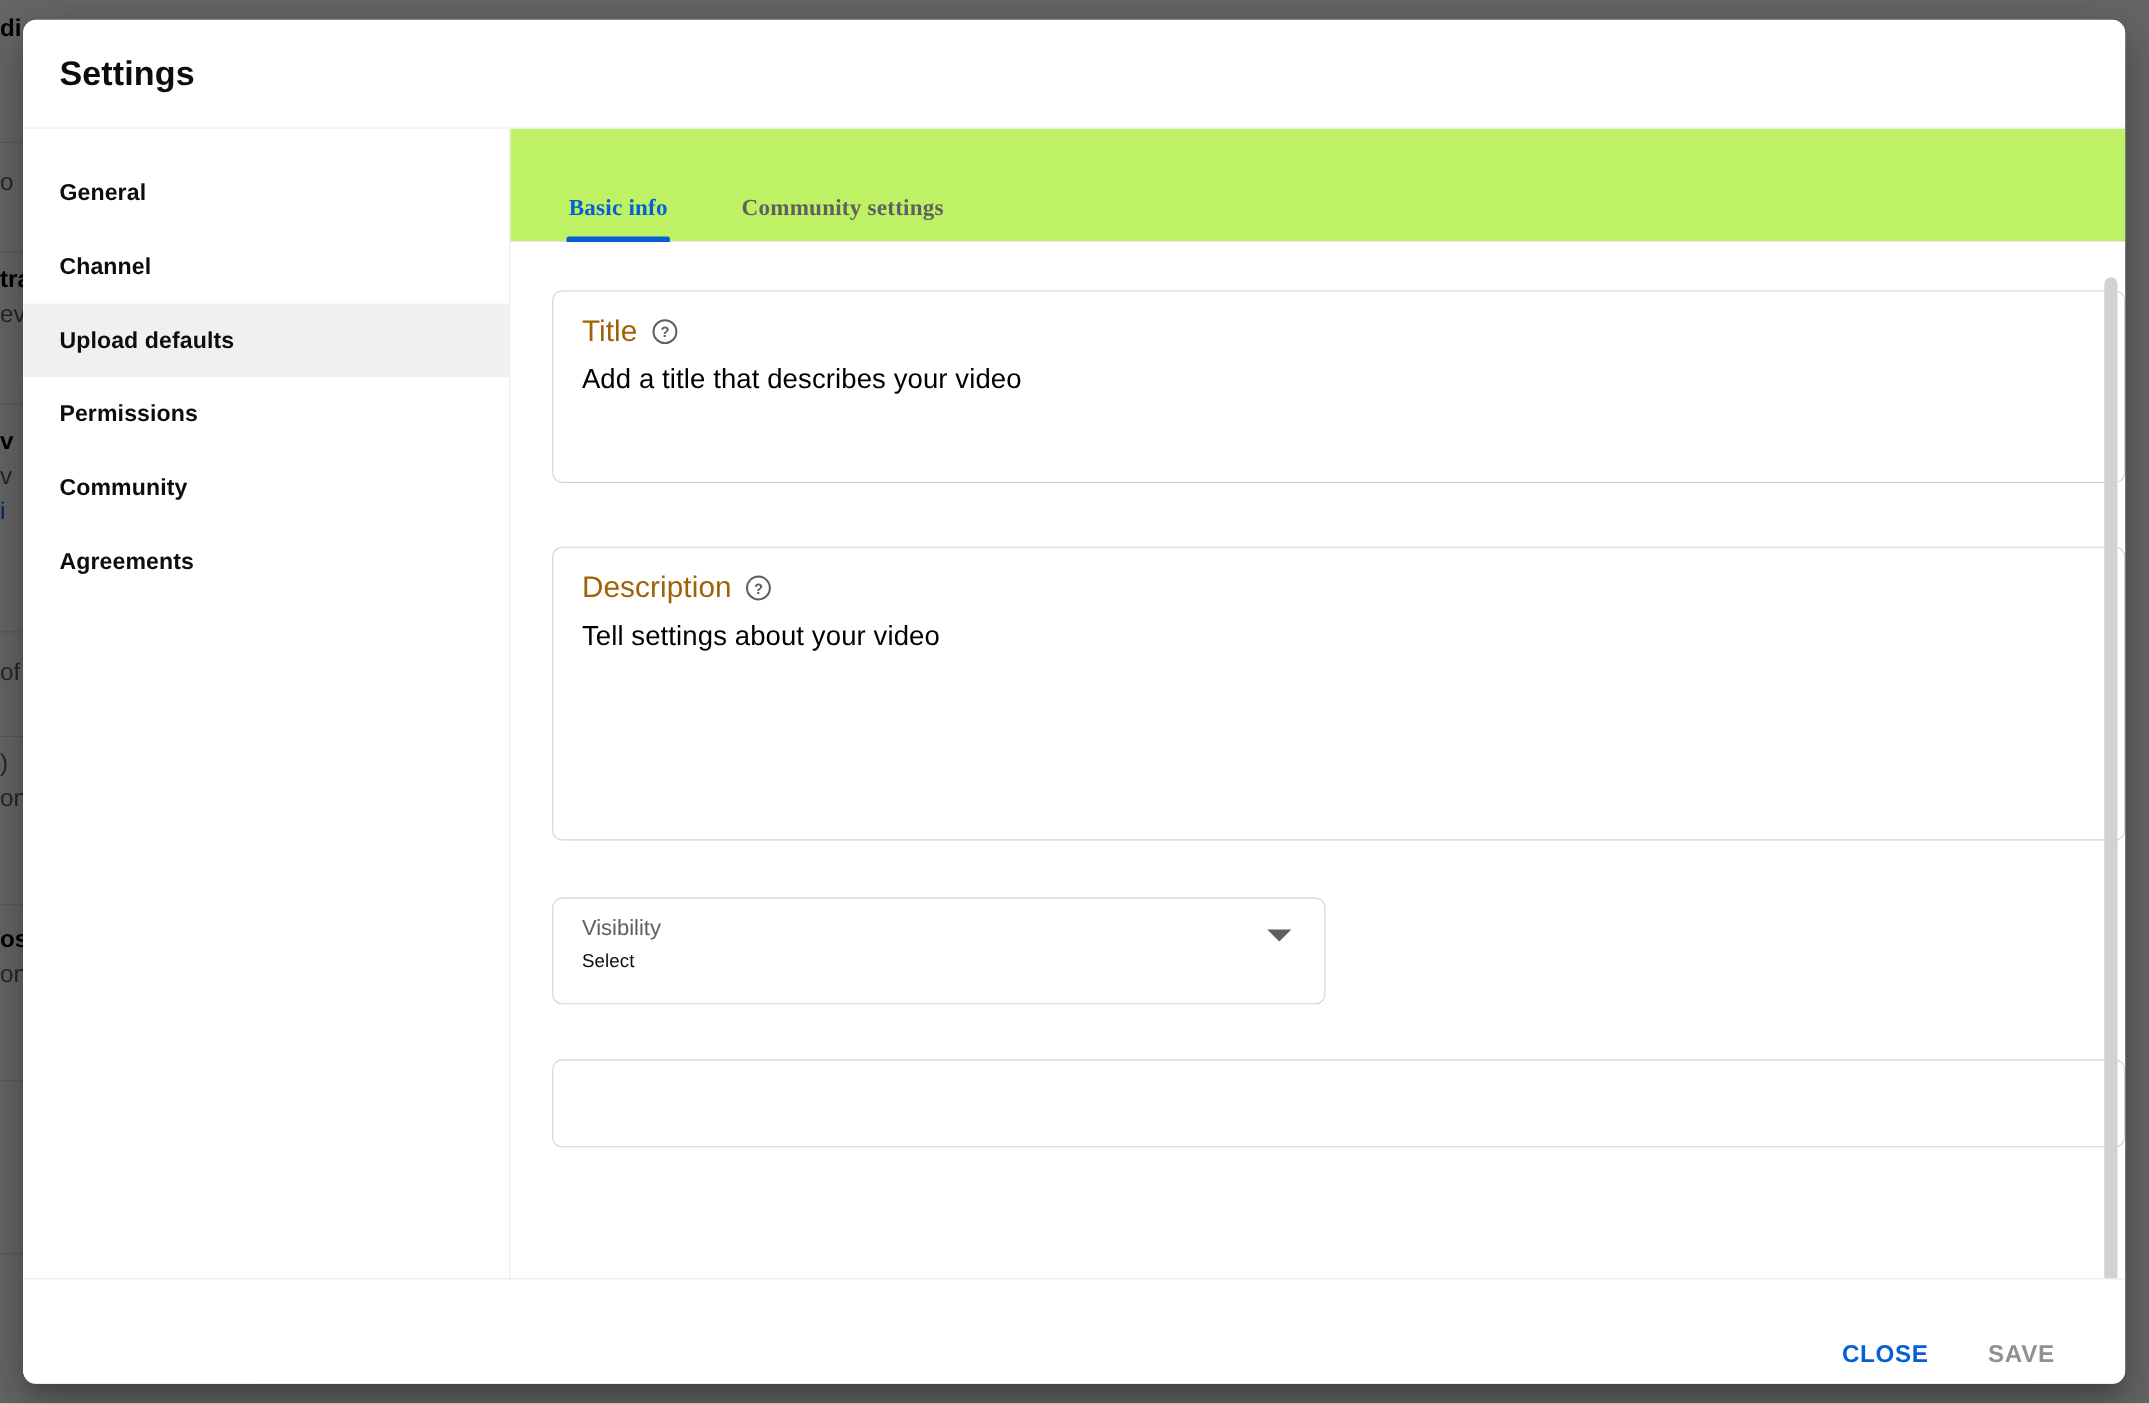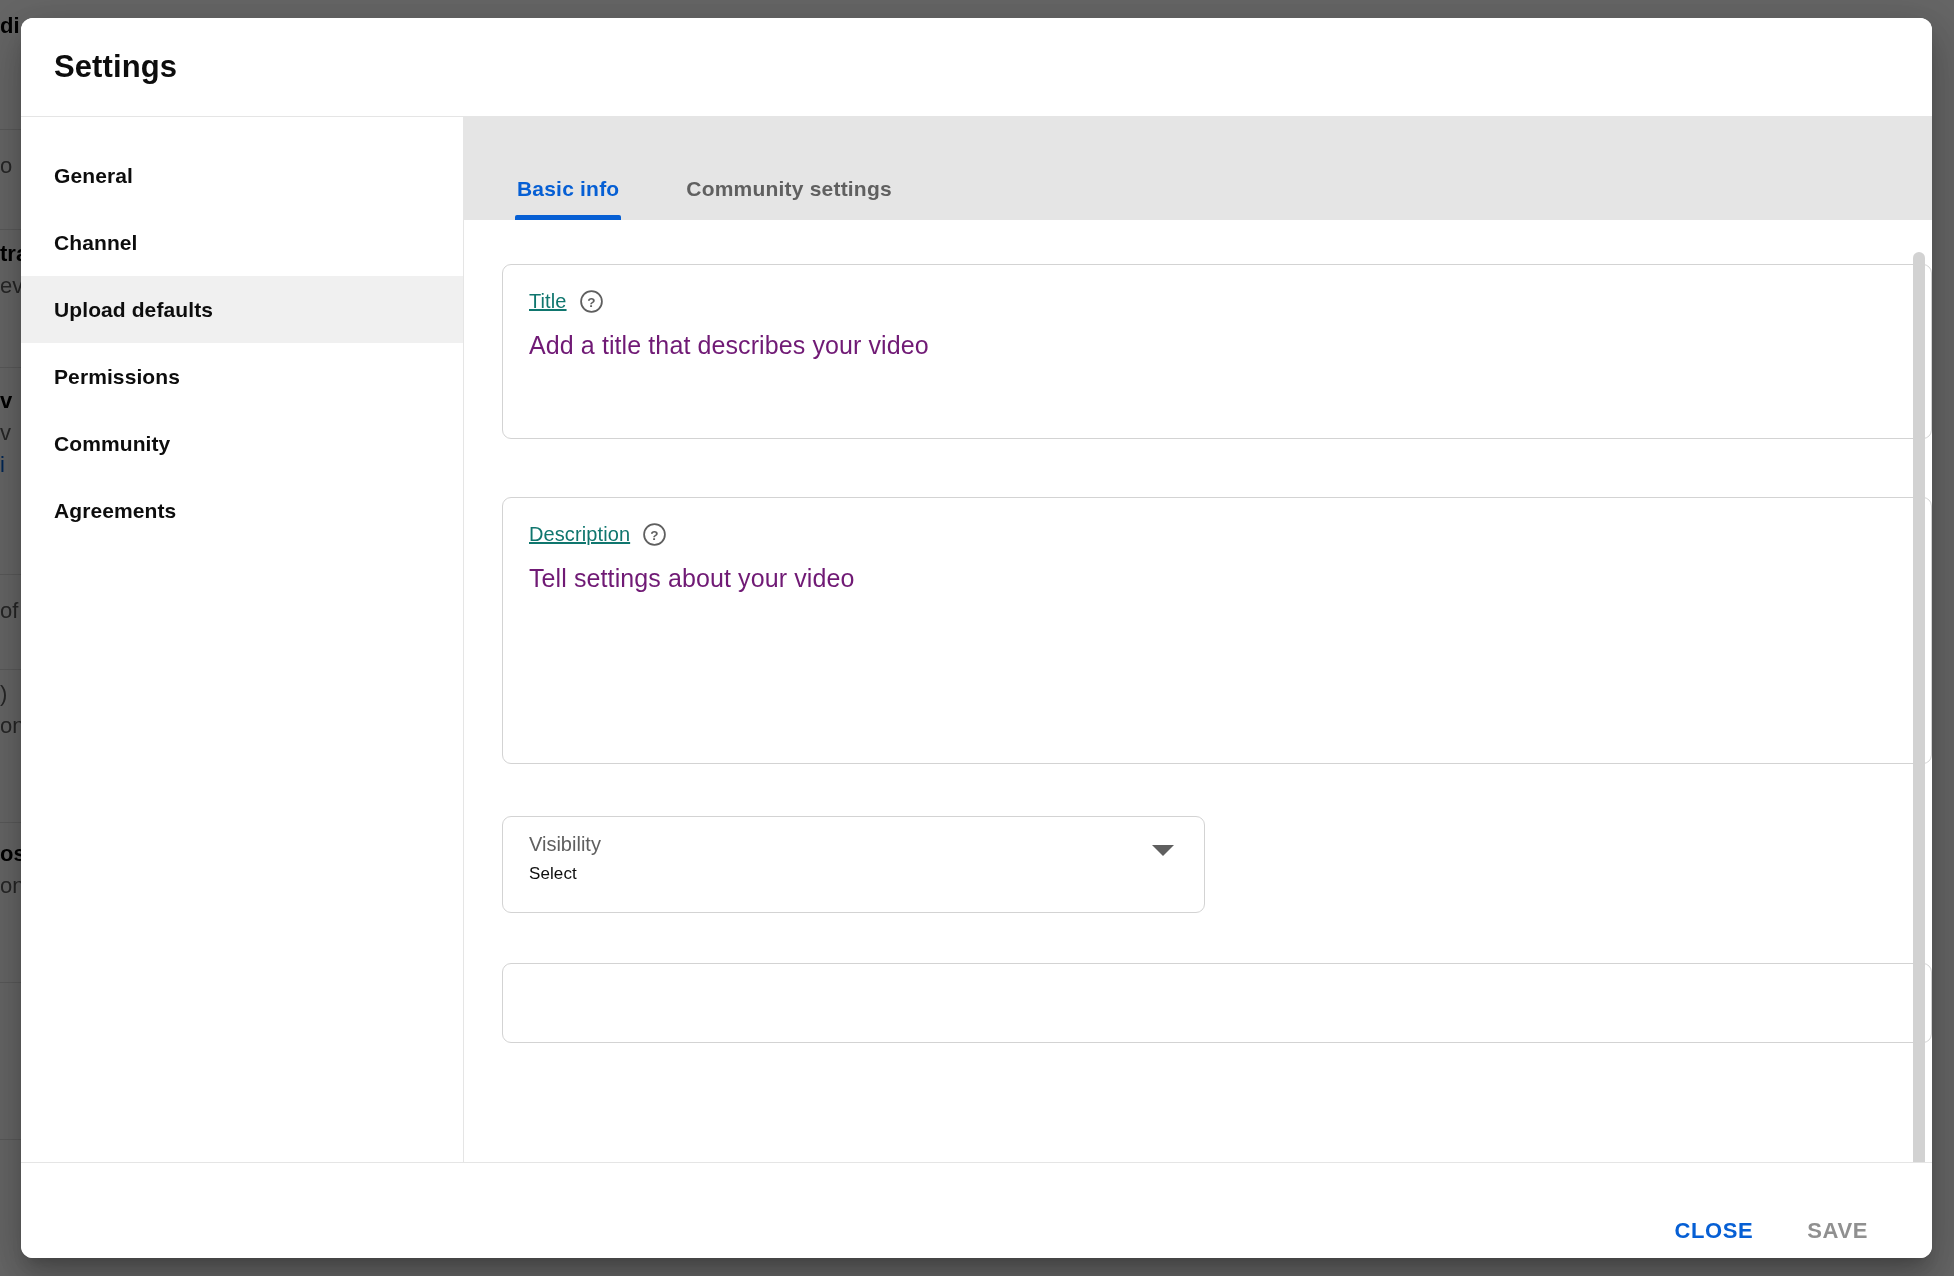--- a/index.html
+++ b/index.html
@@ -120,21 +120,22 @@
     overflow: hidden;
   }
 
   #tabs {
     flex: 0 0 auto;
     height: 103px;
     display: flex;
     align-items: flex-end;
     padding-left: 51px;
     border-bottom: 1px solid #e5e5e5;
-    background: #e5e5e5;
+    background: #bef264;
+    font-family: Liberation Serif, serif;
   }
 
   .tab {
     font-size: 21px;
     font-weight: 700;
     color: #606060;
     padding: 0 2px 18px 2px;
     margin-right: 63px;
     cursor: pointer;
     position: relative;
@@ -167,39 +168,38 @@
     padding: 22px 26px 0 26px;
   }
 
   .field-label-row {
     display: flex;
     align-items: center;
     gap: 12px;
     height: 28px;
   }
   .field-label {
-    font-size: 20px;
-    color: #0f766e;
+    font-size: 27px;
+    color: #a16207;
     letter-spacing: .1px;
-    text-decoration: underline;
   }
 
   .help-icon {
     width: 25px; height: 25px;
     flex: 0 0 25px;
     display: inline-flex;
     align-items: center;
     justify-content: center;
     cursor: pointer;
   }
   .help-icon svg { display: block; }
 
   .field-placeholder {
     font-size: 25px;
-    color: #701a75;
+    color: #000000;
     margin-top: 16px;
     letter-spacing: .1px;
   }
 
   #title-box { width: 1430px; height: 175px; }
   #desc-box  { width: 1430px; height: 267px; margin-top: 58px; }
 
   #visibility-box {
     width: 703px;
     height: 97px;

